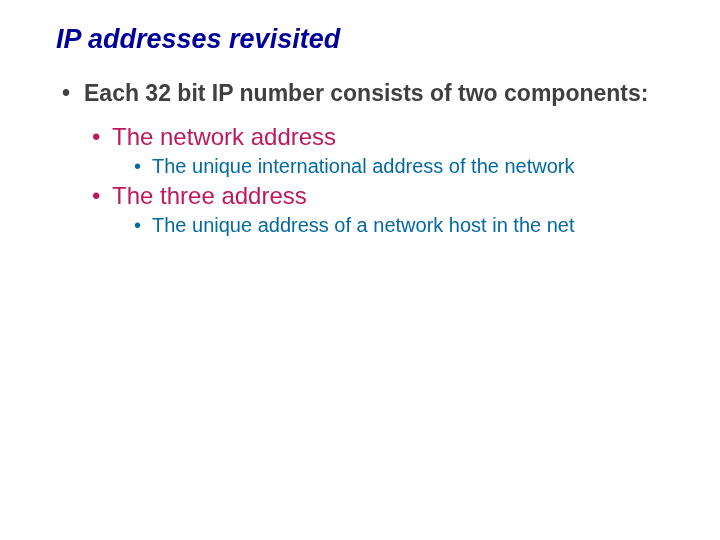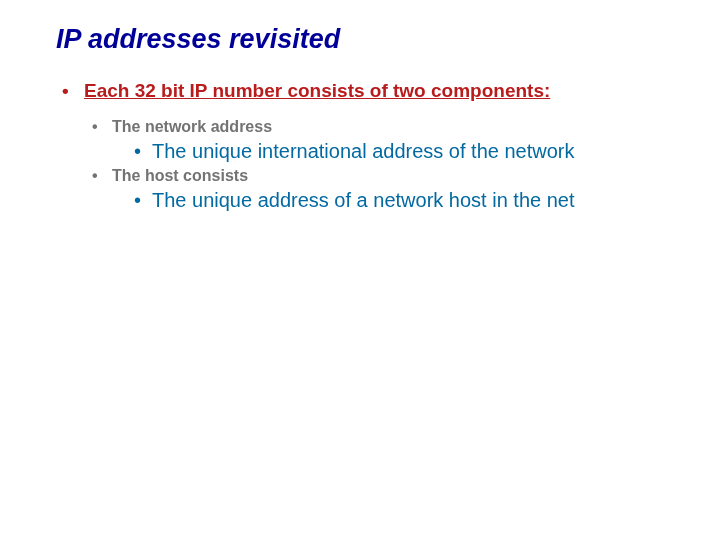--- a/index.html
+++ b/index.html
@@ -26,38 +26,37 @@
   }
   ul {
     margin: 0;
     padding: 0;
     list-style: none;
   }
   li {
     position: relative;
   }
   .lvl1 {
-    font-size: 19px;
+    font-size: 23px;
     font-weight: bold;
-    color: #b91c1c;
+    color: #404040;
     padding-left: 28px;
     margin-bottom: 8px;
     line-height: 1.25;
-    text-decoration: underline;
   }
   .lvl1::before {
     content: "•";
     position: absolute;
     left: 6px;
     top: 0;
   }
   .lvl2 {
-    font-size: 16px;
-    font-weight: bold;
-    color: #737373;
+    font-size: 24px;
+    font-weight: normal;
+    color: #be185d;
     padding-left: 28px;
     margin-left: 28px;
     margin-bottom: 2px;
     line-height: 1.25;
   }
   .lvl2::before {
     content: "•";
     position: absolute;
     left: 8px;
     top: 0;
@@ -88,17 +87,17 @@
 <body>
 
 <div class="slide">
   <h1 class="title">IP addresses revisited</h1>
 
   <ul>
     <li class="lvl1">Each 32 bit IP number consists of two components:</li>
     <div class="gap-sm"></div>
     <li class="lvl2">The network address</li>
     <li class="lvl3">The unique international address of the network</li>
-    <li class="lvl2">The host consists</li>
+    <li class="lvl2">The three address</li>
     <li class="lvl3">The unique address of a network host in the net</li>
     <div class="gap"></div>
   </ul>
 </div>
 
 </body></html>

